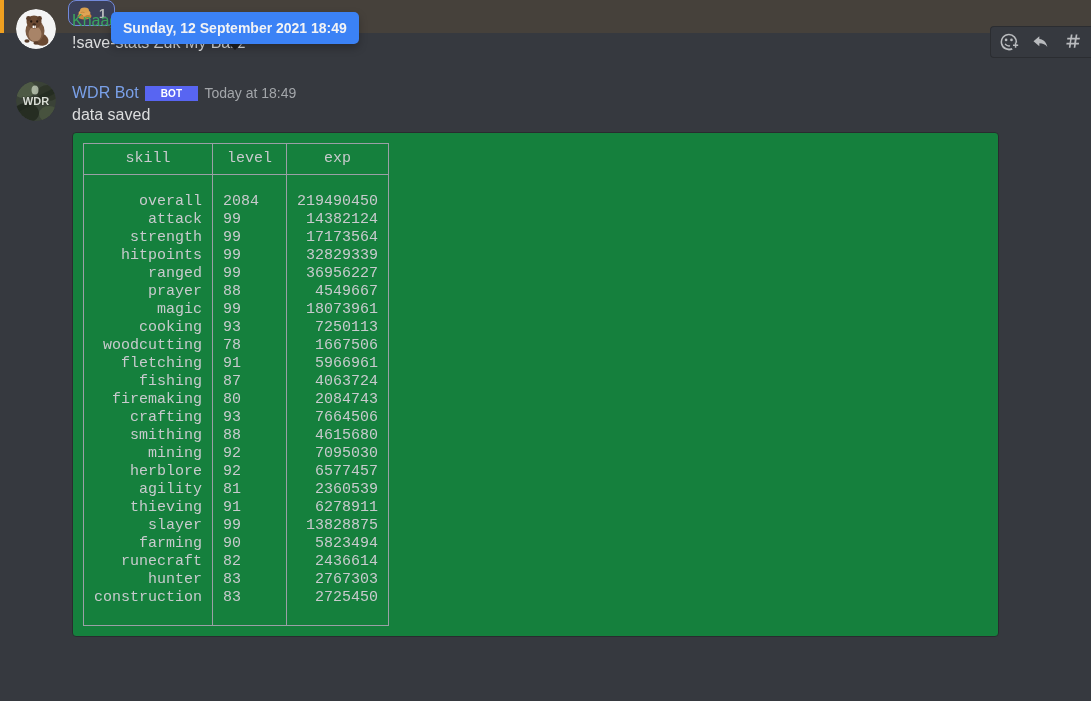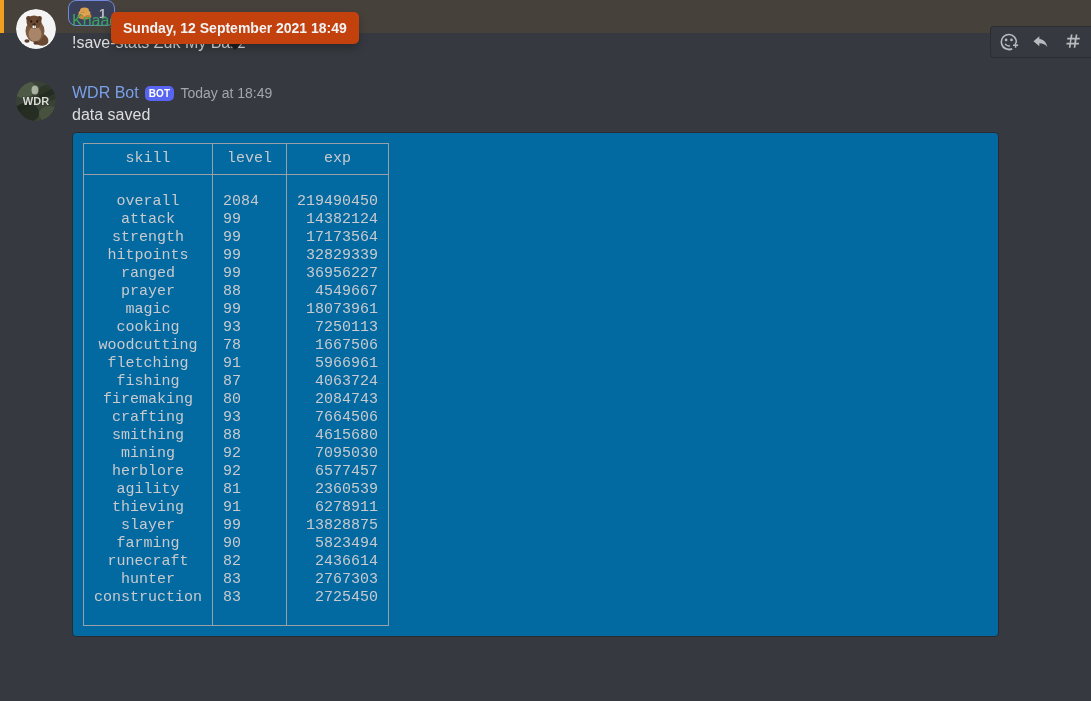--- a/index.html
+++ b/index.html
@@ -64,21 +64,21 @@
     font-weight: 600;
     color: #b9bbbe;
     line-height: 1;
   }
 
   
   .tooltip {
     position: absolute;
     left: 111px;
     top: 12px;
-    background: #c2410c;
+    background: #3b82f6;
     color: #f2f3f5;
     font-size: 14px;
     font-weight: 600;
     padding: 8px 12px;
     border-radius: 5px;
     white-space: nowrap;
     z-index: 40;
     box-shadow: 0 4px 8px rgba(0,0,0,0.25);
   }
   .tooltip-arrow {
@@ -148,22 +148,22 @@
   .username.bot   { color: #7aa0e8; }
 
   .bot-badge {
     display: inline-block;
     background: #5865f2;
     color: #fff;
     font-size: 10px;
     font-weight: 700;
     line-height: 15px;
     height: 15px;
-    padding: 0 4px;
-    border-radius: 5px;
+    padding: 0 16px;
+    border-radius: 0;
     letter-spacing: .02em;
     position: relative;
     top: -1px;
   }
   .timestamp {
     font-size: 14px;
     color: #a3a6aa;
     font-weight: 400;
   }
   .msg-body {
@@ -171,21 +171,21 @@
     line-height: 1.375;
     color: #dcddde;
     white-space: pre-wrap;
     word-wrap: break-word;
   }
 
   
   .codeblock {
     margin-top: 6px;
     margin-right: 44px;
-    background: #0369a1;
+    background: #15803d;
     border: 1px solid #292b2f;
     border-radius: 4px;
     padding: 6px 8px;
     font-family: "Liberation Mono", "DejaVu Sans Mono", monospace;
     font-size: 15px;
     line-height: 18px;
     color: #b9bbbe;
     overflow: hidden;
   }
 
@@ -208,21 +208,21 @@
   .ascii-table thead th {
     text-align: center;
     font-weight: 400;
     height: 30px;
     line-height: 30px;
     padding: 0 14px;
   }
   .ascii-table tbody td { border-top: none; border-bottom: none; }
   .ascii-table tbody tr:first-child td { border-top: 1px solid #9aa0a6; }
   .ascii-table tbody tr:last-child  td { border-bottom: 1px solid #9aa0a6; }
-  .cell-skill  { text-align: center;  min-width: 118px; padding-left: 14px; }
+  .cell-skill  { text-align: right;  min-width: 118px; padding-left: 14px; }
   .cell-level  { text-align: left; min-width: 48px;  padding-right: 12px; }
   .cell-exp    { text-align: right; min-width: 82px;  padding-right: 12px; }
   .pad-top td  { height: 10px; }
   .pad-bot td  { height: 10px; }
 </style>
 </head>
 <body>
 
 <div class="app">
 

